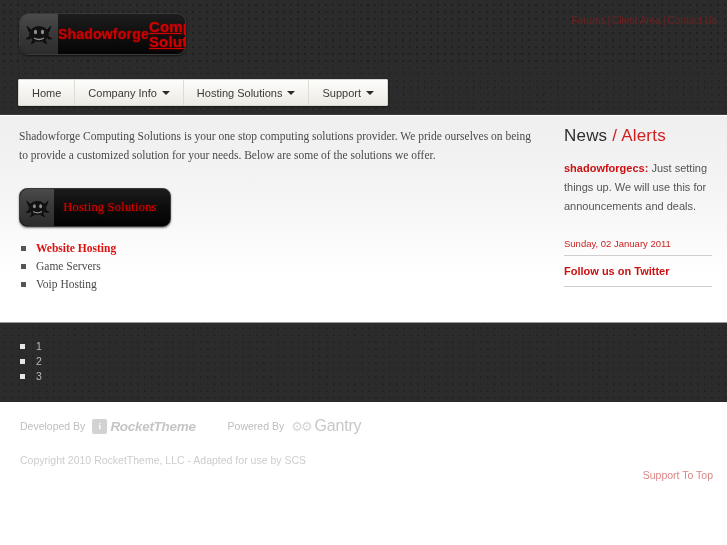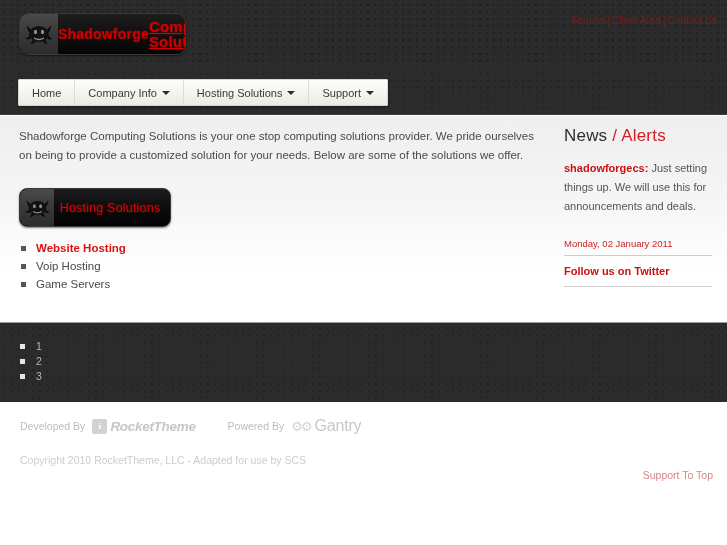--- a/index.html
+++ b/index.html
@@ -143,20 +143,21 @@
     height: 206px;
     background: linear-gradient(180deg, #efefef 0%, #f4f4f4 35%, #fbfbfb 62%, #ffffff 78%, #ffffff 100%);
     position: relative;
     border-top: 1px solid #ffffff;
   }
   .content-col {
     position: absolute;
     left: 19px;
     top: 11px;
     width: 518px;
+    font-family: Liberation Serif, serif;
   }
   .intro {
     font-size: 11.5px;
     line-height: 19px;
     color: #4a4a4a;
     margin: 0;
   }
   .section-banner {
     margin-top: 23px;
     width: 152px;
@@ -437,39 +438,39 @@
       <div class="section-banner-title">Hosting Solutions</div>
     </div>
 
     <ul class="solutions-list">
       <li class="active">
         <span class="bullet-sq"></span>
         <a href="#">Website Hosting</a>
       </li>
       <li>
         <span class="bullet-sq"></span>
-        <a href="#">Voip Hosting</a>
+        <a href="#">Game Servers</a>
       </li>
       <li>
         <span class="bullet-sq"></span>
-        <a href="#">Game Servers</a>
+        <a href="#">Voip Hosting</a>
       </li>
     </ul>
   </div>
 
   <aside class="sidebar">
     <h2 class="sidebar-title">
       <span>News</span>
       <span class="slash">/</span>
       <span class="alerts">Alerts</span>
     </h2>
     <p class="tweet">
       <span class="handle">shadowforgecs:</span><span> Just setting things up. We will use this for announcements and deals.</span>
     </p>
-    <div class="tweet-date">Monday, 02 January 2011</div>
+    <div class="tweet-date">Sunday, 02 January 2011</div>
     <a href="#" class="follow-link">Follow us on Twitter</a>
   </aside>
 </div>
 
 <div class="bottom-panel">
   <ul class="bottom-list">
     <li>
       <span class="bullet-sq-light"></span>
       <span>1</span>
     </li>

